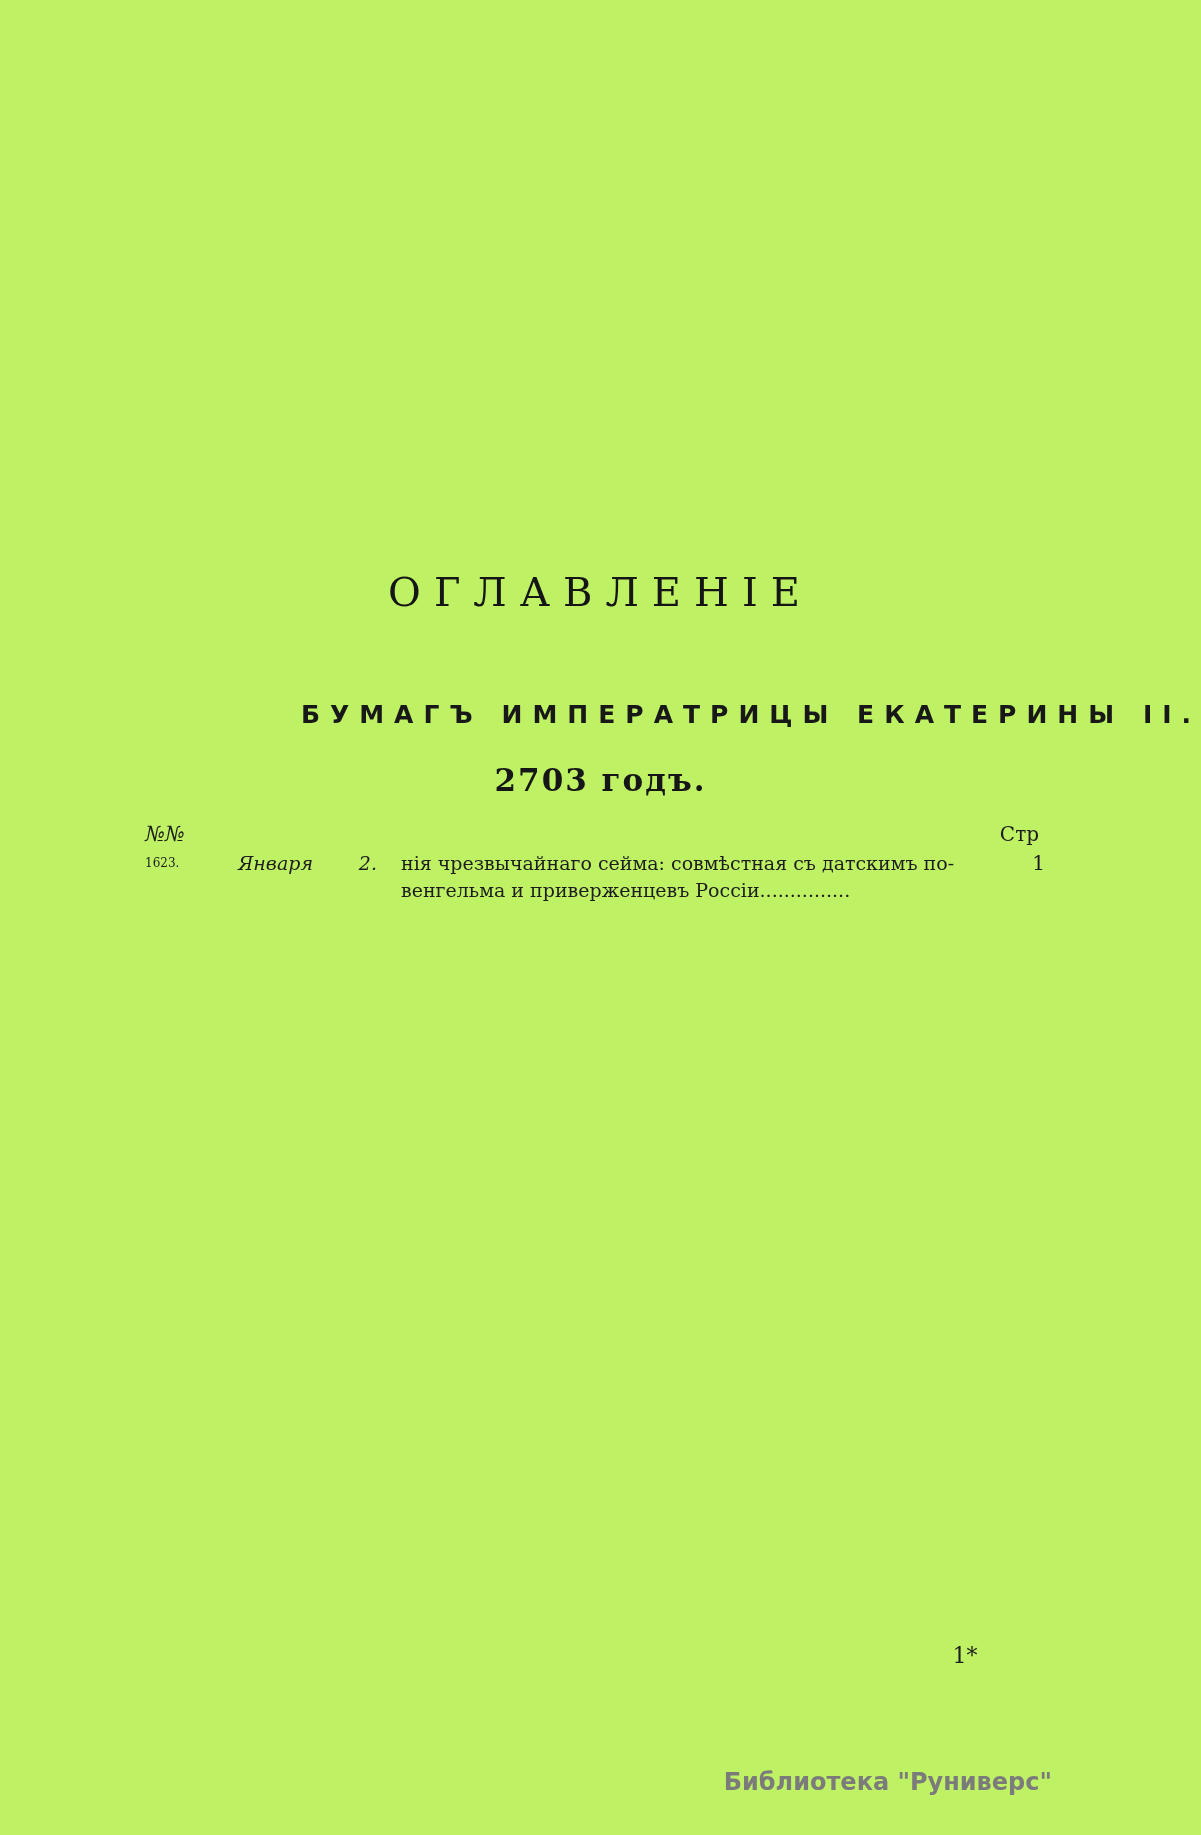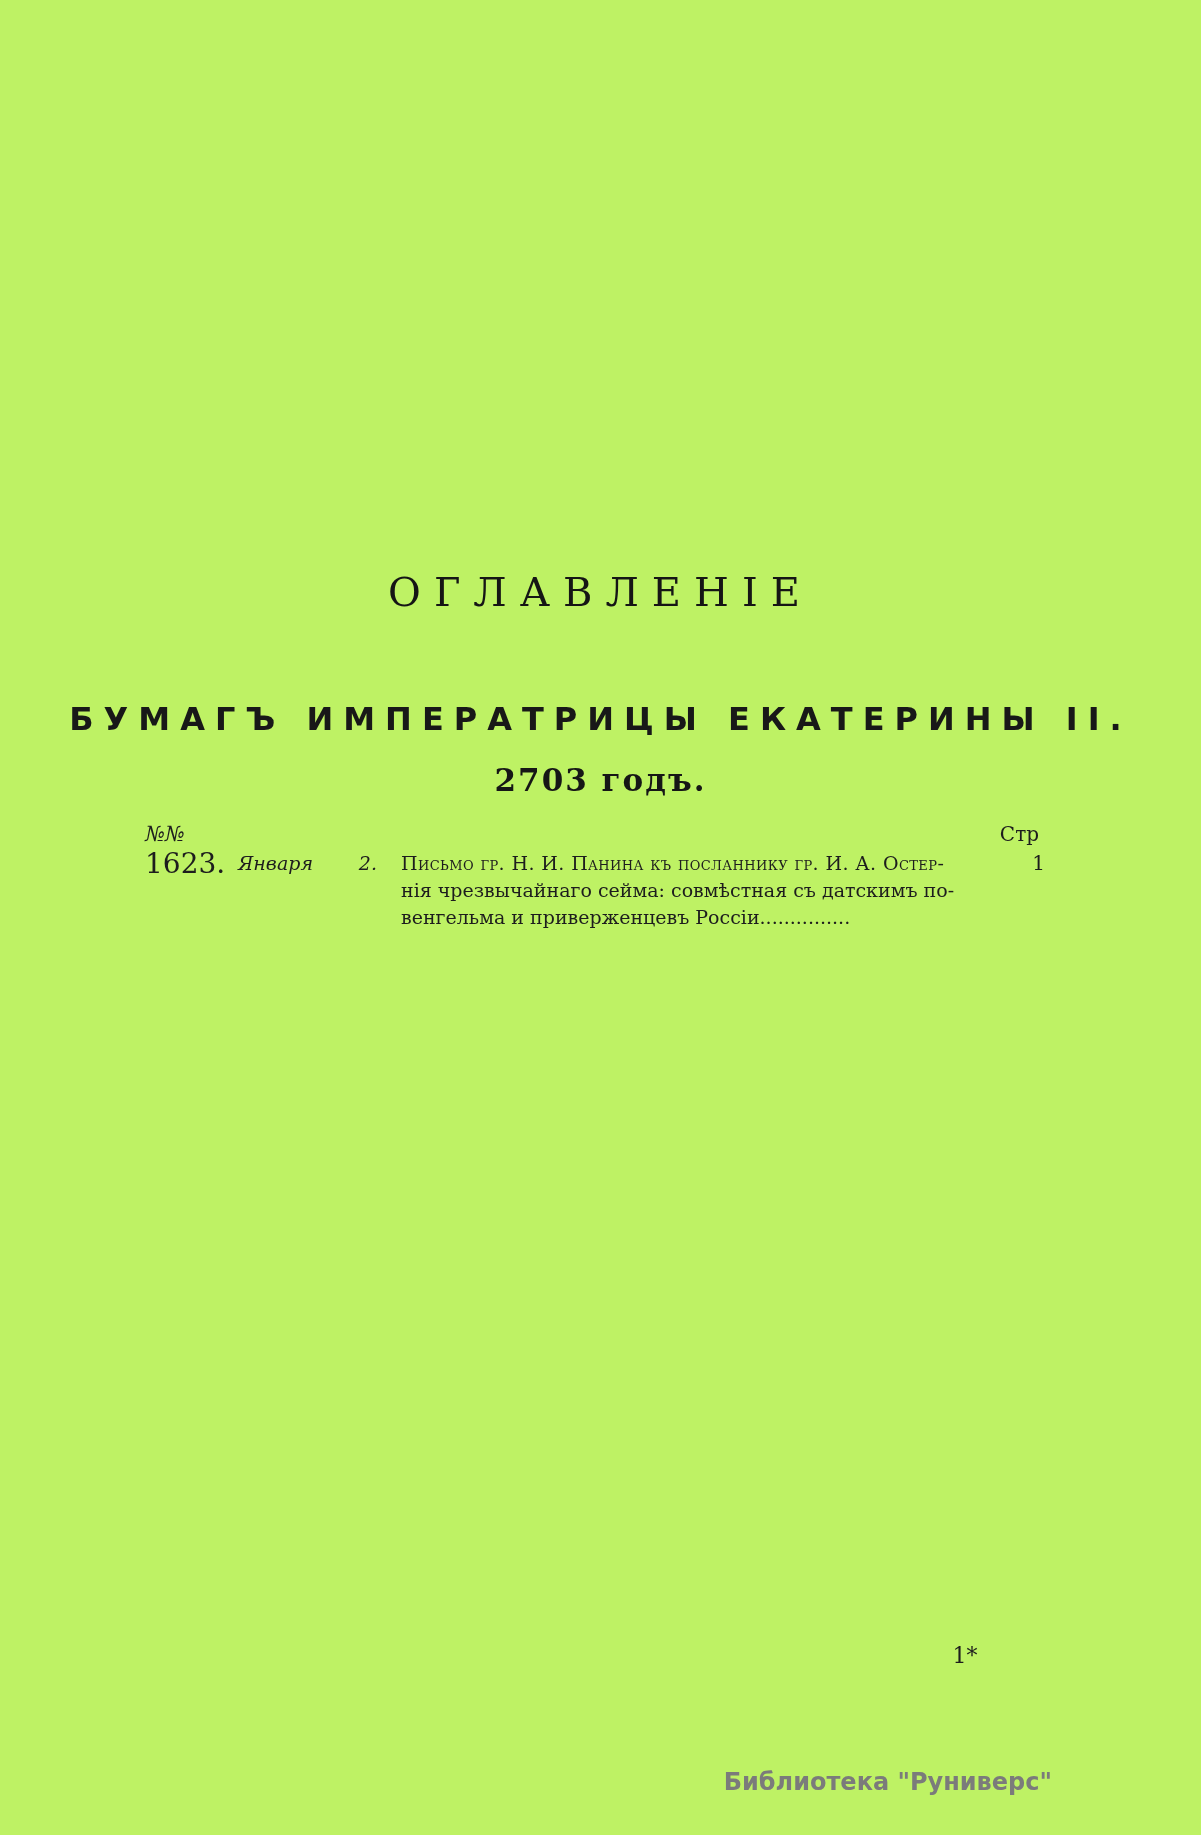--- a/index.html
+++ b/index.html
@@ -18,24 +18,24 @@
     text-align: center;
     font-size: 40px;
     letter-spacing: 13px;
     font-weight: 400;
     color: #151515;
     white-space: nowrap;
   }
   .doc-subtitle {
     position: absolute;
     top: 700px; left: 0; right: 0;
-    text-align: center;
+    text-align: right;
     font-family: "DejaVu Sans", sans-serif;
     font-weight: bold;
-    font-size: 32px;
+    font-size: 25px;
     letter-spacing: 10px;
     color: #181818;
     white-space: nowrap;
   }
   .year-heading {
     position: absolute;
     top: 762px; left: 0; right: 0;
     text-align: center;
     font-size: 31px;
     font-weight: bold;
@@ -65,21 +65,21 @@
     padding-right: 6px;
   }
   .entry-row {
     display: flex;
     align-items: flex-start;
     margin-bottom: 5px;
     font-size: 19px;
     line-height: 27px;
   }
   .col { flex: 0 0 auto; }
-  .col.num   { width: 82px;  font-size: 28px; padding-left: 14px; box-sizing: border-box; }
+  .col.num   { width: 82px;  font-size: 12px; padding-left: 14px; box-sizing: border-box; }
   .col.month { width: 100px; text-align: right; font-style: italic; }
   .col.day   { width: 72px;  text-align: right; font-style: italic; padding-right: 8px; box-sizing: border-box; }
   .col.text  { flex: 1 1 auto; padding-left: 16px; box-sizing: border-box; }
   .col.page  { width: 58px;  text-align: right; align-self: flex-end; font-size: 20px; }
   .entry-line { white-space: nowrap; }
   .entry-line.lead {
     font-variant: small-caps;
     font-variant-caps: small-caps;
     letter-spacing: 0.4px;
   }
@@ -118,21 +118,20 @@
     <div class="toc-header">
       <span class="col-num-header">№№</span>
       <span class="col-page-header">Стр</span>
     </div>
     <div>
   <div class="entry-row">
     <div class="col num">1623.</div>
     <div class="col month">Января</div>
     <div class="col day">2.</div>
     <div class="col text">
-            <div class="entry-line lead">Письмо гр. Н. И. Панина къ посланнику гр. И. А. Остер-</div>
             <div class="entry-line">нія чрезвычайнаго сейма: совмѣстная съ датскимъ по-</div>
             <div class="entry-line">венгельма и приверженцевъ Россіи...............</div>
           </div>
     <div class="col page">1</div>
   </div>
 
 </div>
   </div>
 
   <div class="signature-mark">1*</div>

